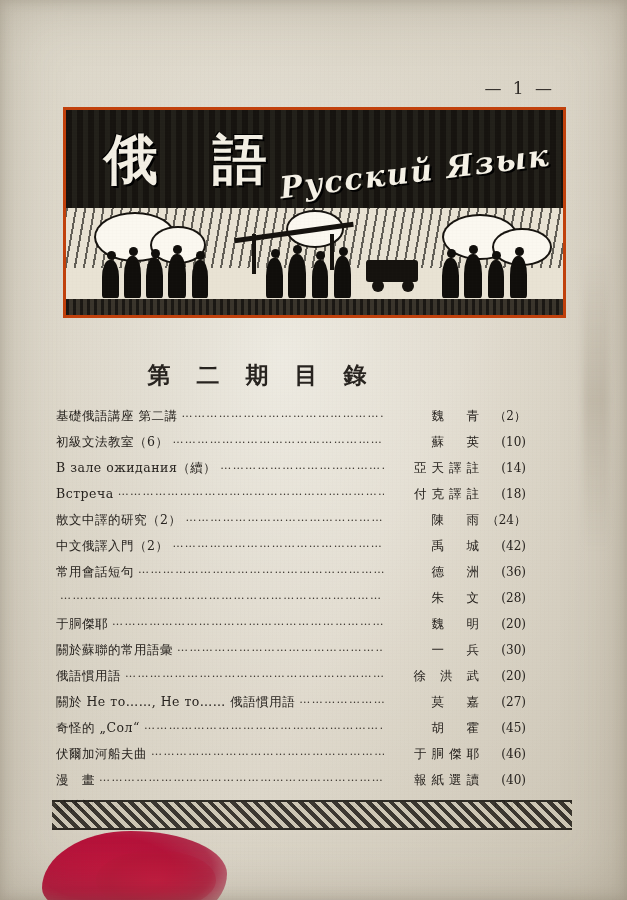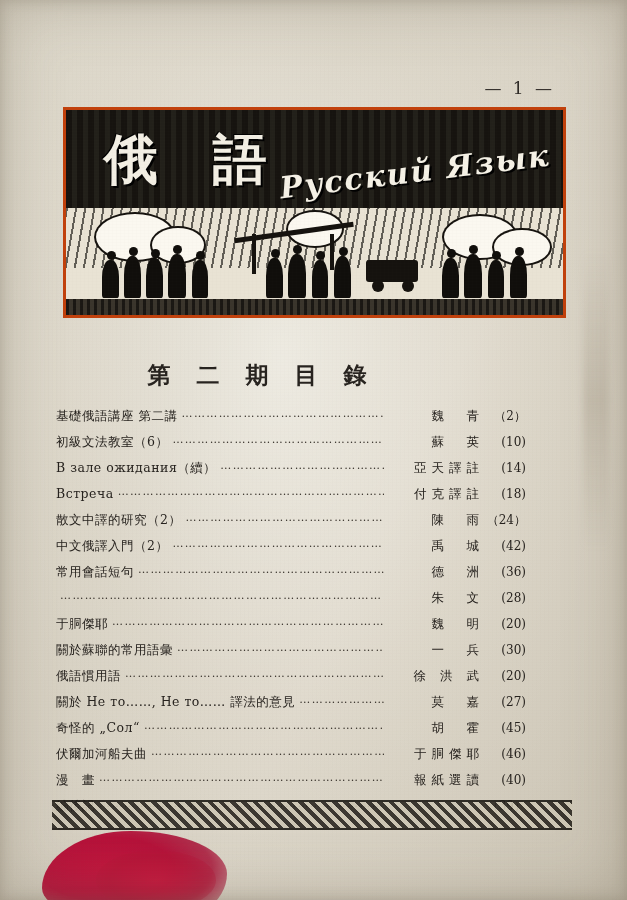--- a/index.html
+++ b/index.html
@@ -347,21 +347,21 @@
       <span class="toc-author">一　兵</span>
       <span class="toc-page">(30)</span>
     </div>
     <div class="toc-row">
       <span class="toc-entry">俄語慣用語</span>
       <span class="toc-dots">……………………………………………………………………</span>
       <span class="toc-author">徐 洪 武</span>
       <span class="toc-page">(20)</span>
     </div>
     <div class="toc-row">
-      <span class="toc-entry">關於 Не то……, Не то…… 譯法的意見</span>
+      <span class="toc-entry">關於 Не то……, Не то…… 俄語慣用語</span>
       <span class="toc-dots">……………………………………………………………………</span>
       <span class="toc-author">莫　嘉</span>
       <span class="toc-page">(27)</span>
     </div>
     <div class="toc-row">
       <span class="toc-entry">奇怪的 „Сол“</span>
       <span class="toc-dots">……………………………………………………………………</span>
       <span class="toc-author">胡　霍</span>
       <span class="toc-page">(45)</span>
     </div>

